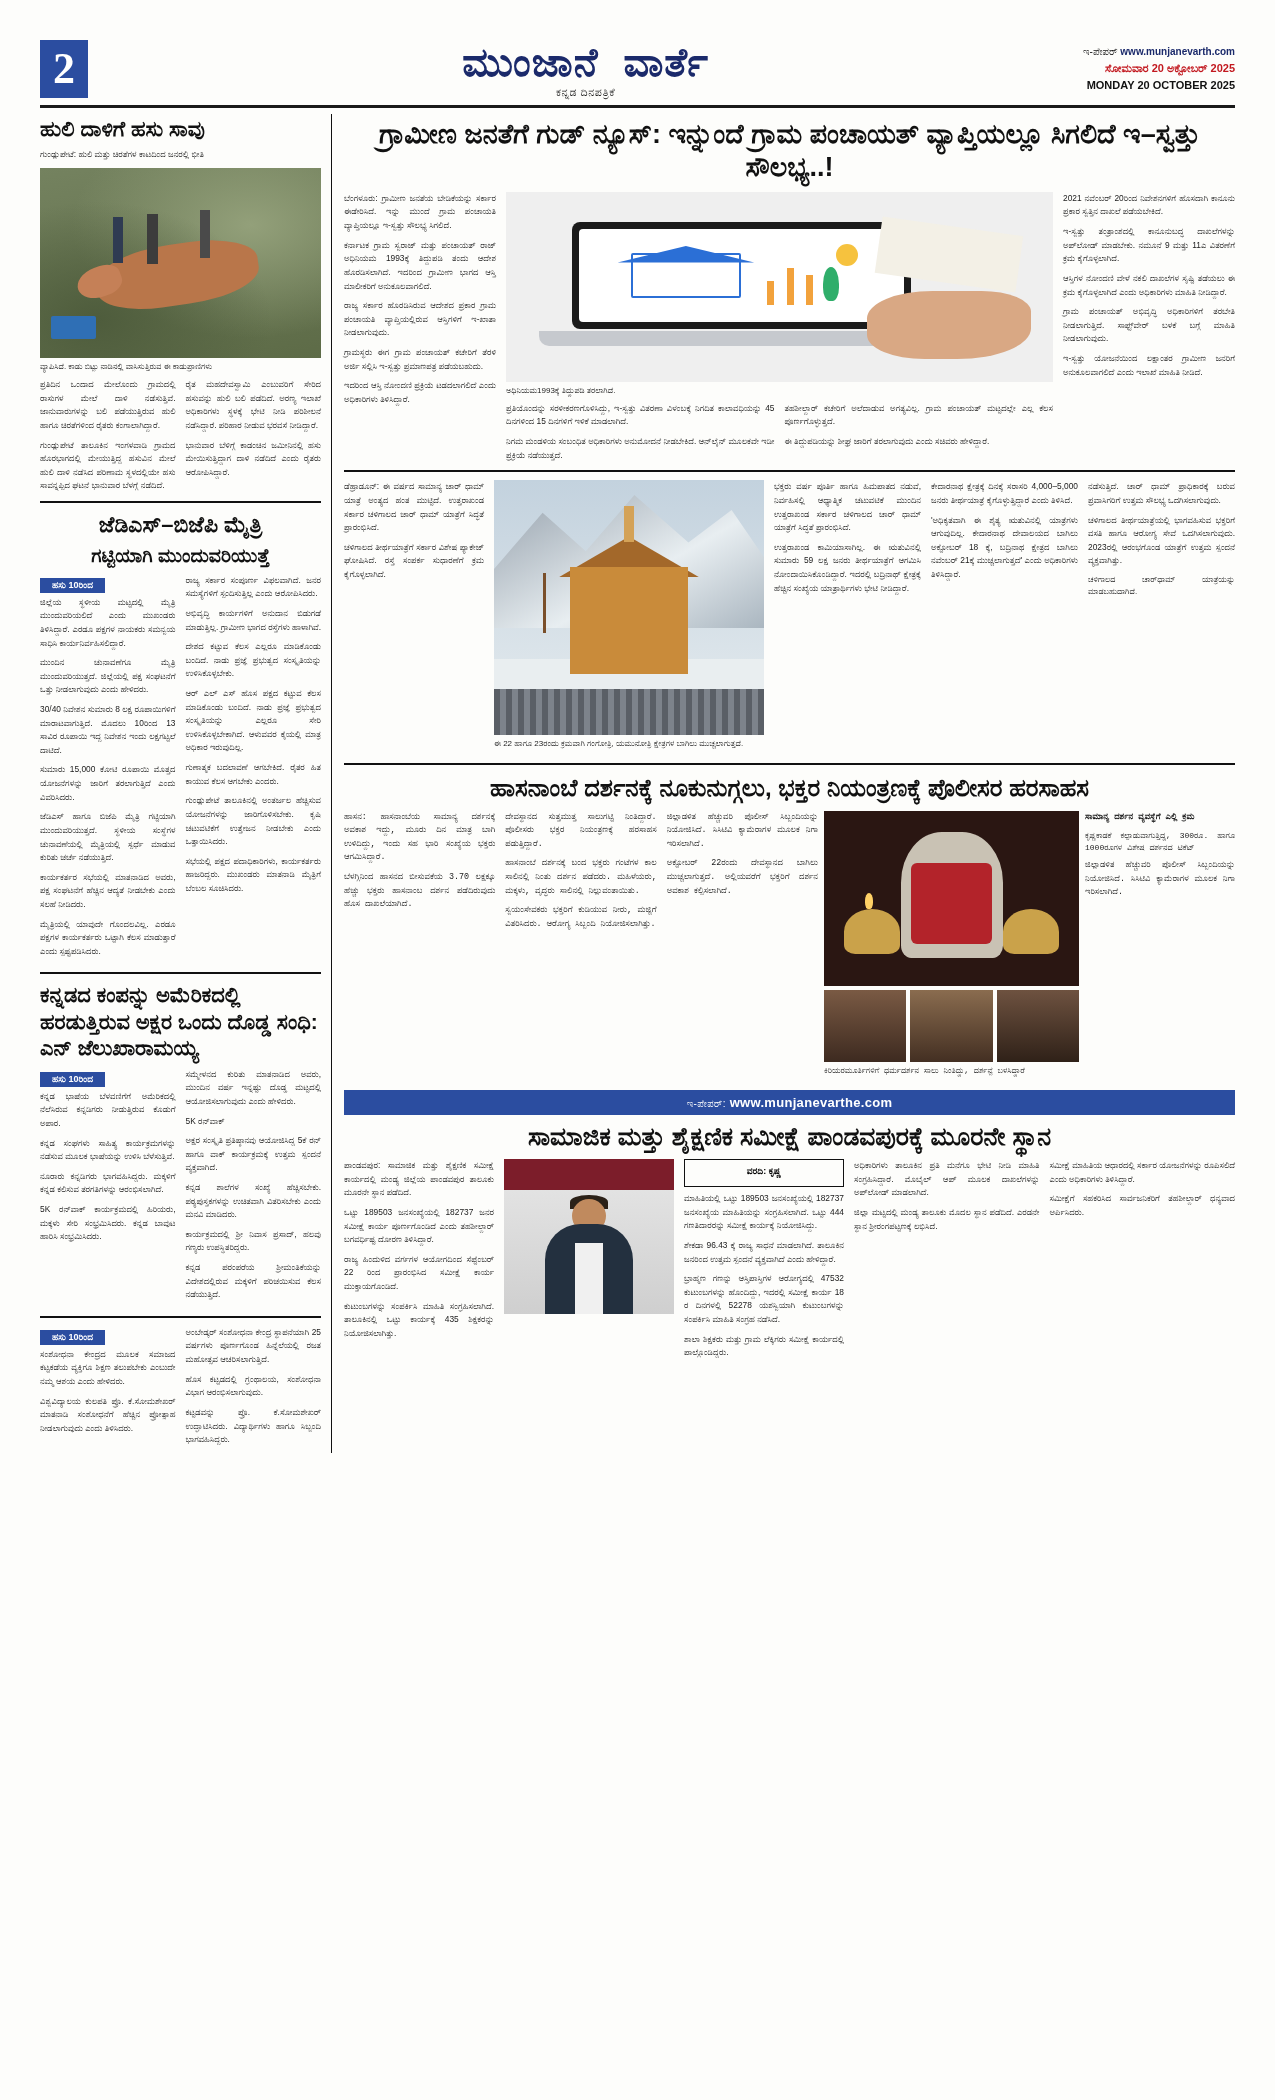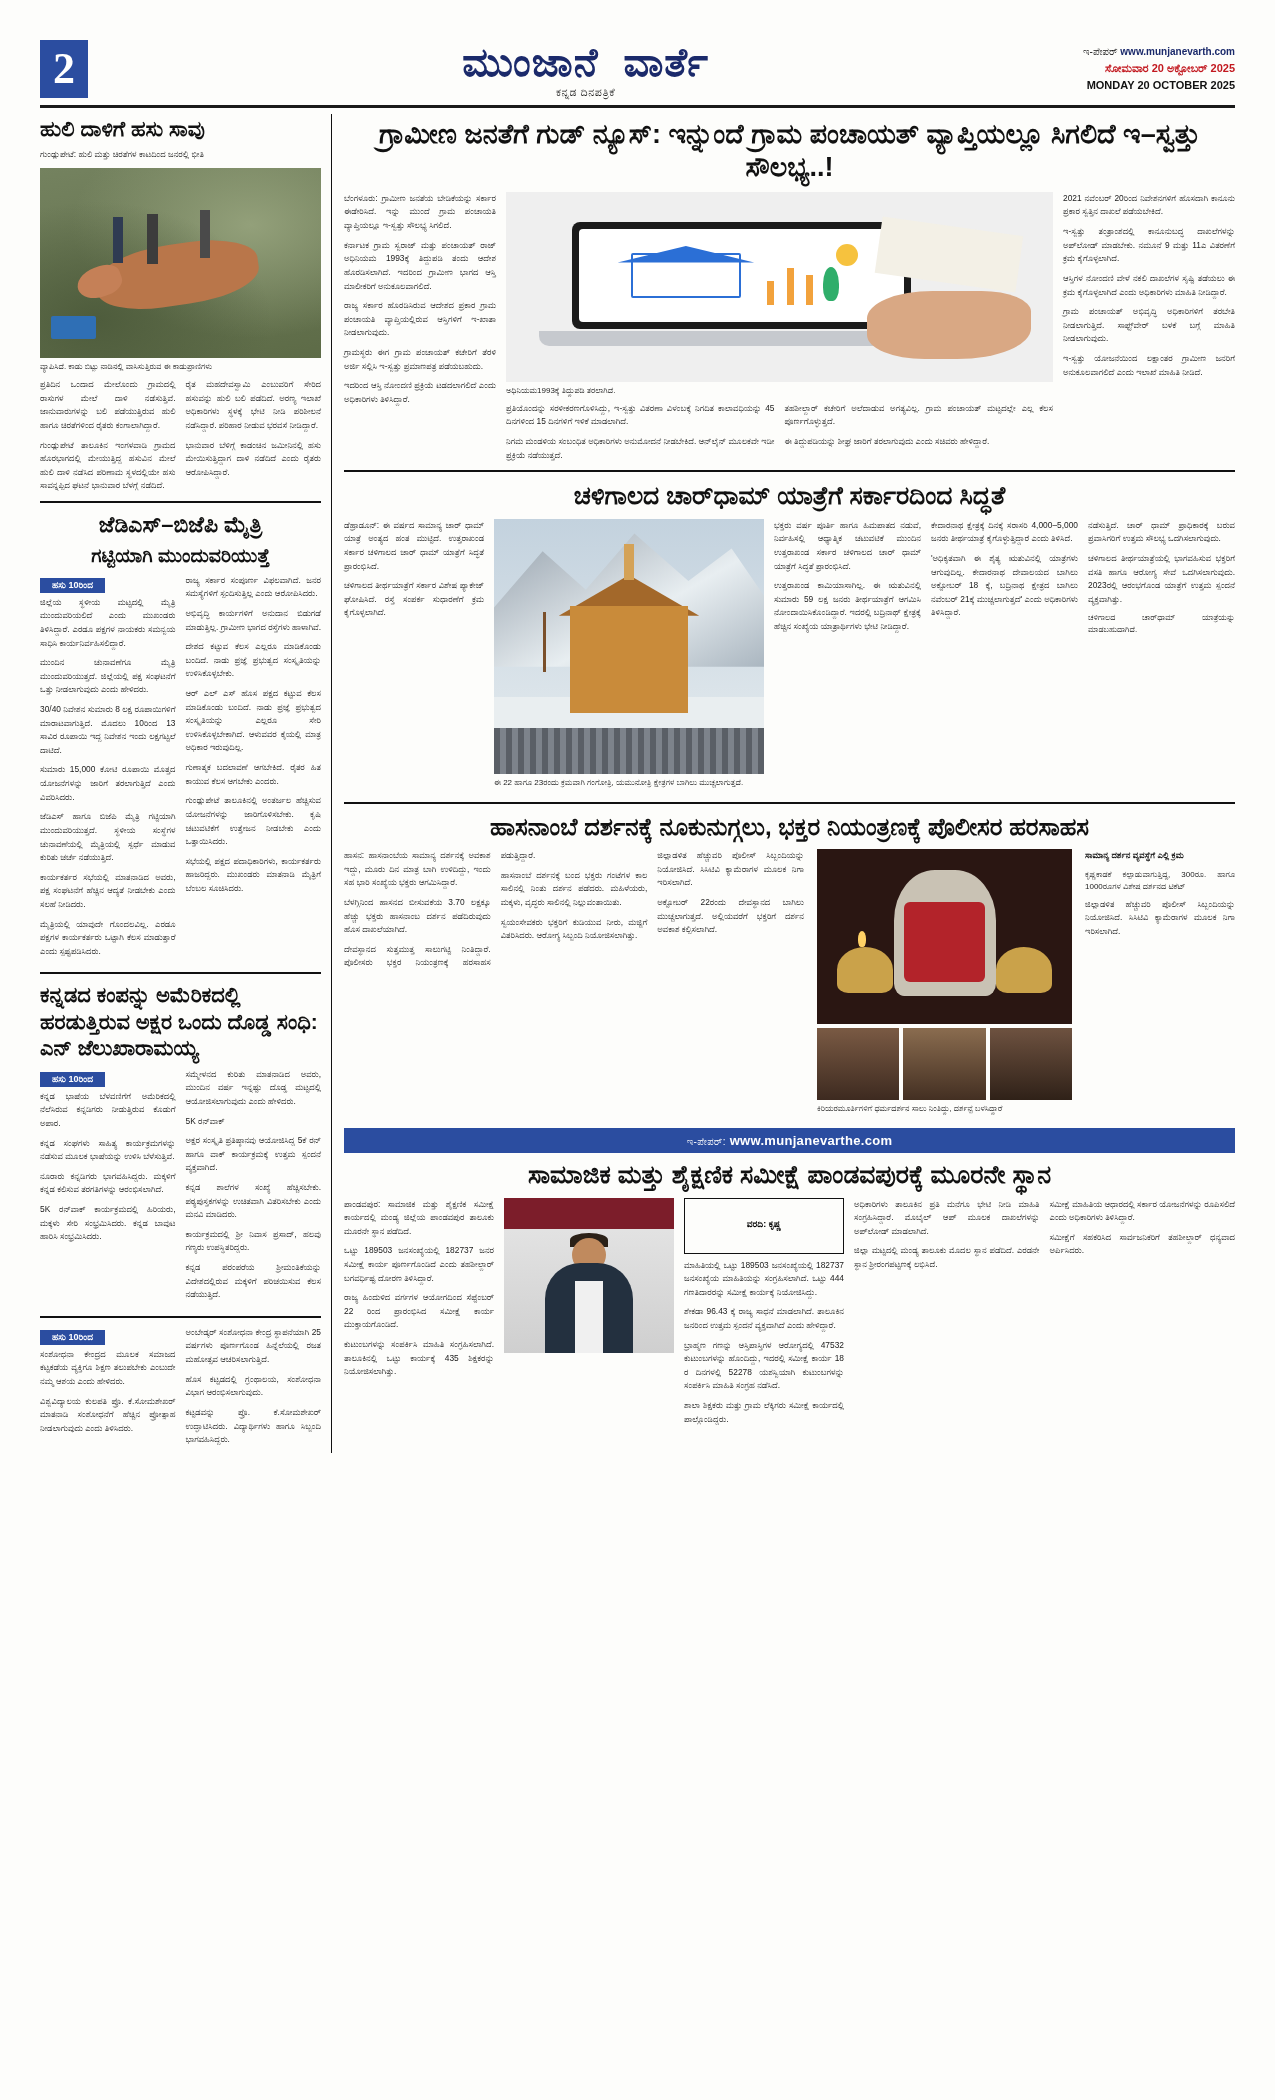--- a/index.html
+++ b/index.html
@@ -153,21 +153,21 @@
   .pp-face{position:absolute;left:40%;bottom:52%;width:20%;height:22%;background:#c08a5e;border-radius:50%;}
   .pp-hair{position:absolute;left:39%;bottom:68%;width:22%;height:9%;background:#2b2118;border-radius:50% 50% 0 0;}
 
   .web-strip {
     background:#2b4da0; color:#fff; text-align:center; font-size:13px;
     font-weight:bold; padding:5px 0; margin:8px 0 6px 0; letter-spacing:.3px;
   }
   .web-strip .pre { font-size:10px; font-weight:normal; }
 
   .boxed-quote {
-    border:1px solid #111; padding:20px 6px;
+    border:1px solid #111; padding:6px 6px;
   }
   .boxed-quote .qt { font-size:9px; font-weight:bold; text-align:center; margin-bottom:3px;}
 
   .twocolflex{display:flex; gap:10px;}
 </style>
 </head>
 <body>
 
 <div class="page">
 
@@ -328,21 +328,20 @@
             <p class="tx">ಆಸ್ತಿಗಳ ನೋಂದಣಿ ವೇಳೆ ನಕಲಿ ದಾಖಲೆಗಳ ಸೃಷ್ಟಿ ತಡೆಯಲು ಈ ಕ್ರಮ ಕೈಗೊಳ್ಳಲಾಗಿದೆ ಎಂದು ಅಧಿಕಾರಿಗಳು ಮಾಹಿತಿ ನೀಡಿದ್ದಾರೆ.</p>
             <p class="tx">ಗ್ರಾಮ ಪಂಚಾಯತ್ ಅಭಿವೃದ್ಧಿ ಅಧಿಕಾರಿಗಳಿಗೆ ತರಬೇತಿ ನೀಡಲಾಗುತ್ತಿದೆ. ಸಾಫ್ಟ್‌ವೇರ್ ಬಳಕೆ ಬಗ್ಗೆ ಮಾಹಿತಿ ನೀಡಲಾಗುವುದು.</p>
             <p class="tx">ಇ-ಸ್ವತ್ತು ಯೋಜನೆಯಿಂದ ಲಕ್ಷಾಂತರ ಗ್ರಾಮೀಣ ಜನರಿಗೆ ಅನುಕೂಲವಾಗಲಿದೆ ಎಂದು ಇಲಾಖೆ ಮಾಹಿತಿ ನೀಡಿದೆ.</p>
           </div>
         </div>
       </div>
 
       <div class="hl2"></div>
 
       <div>
-        <h1 class="head-xl" style="font-size:25px">ಚಳಿಗಾಲದ ಚಾರ್‌ಧಾಮ್ ಯಾತ್ರೆಗೆ ಸರ್ಕಾರದಿಂದ ಸಿದ್ಧತೆ</h1>
         <div style="display:flex; gap:10px;">
           <div style="width:140px">
             <p class="tx">ಡೆಹ್ರಾಡೂನ್: ಈ ವರ್ಷದ ಸಾಮಾನ್ಯ ಚಾರ್ ಧಾಮ್ ಯಾತ್ರೆ ಅಂತ್ಯದ ಹಂತ ಮುಟ್ಟಿದೆ. ಉತ್ತರಾಖಂಡ ಸರ್ಕಾರ ಚಳಿಗಾಲದ ಚಾರ್ ಧಾಮ್ ಯಾತ್ರೆಗೆ ಸಿದ್ಧತೆ ಪ್ರಾರಂಭಿಸಿದೆ.</p>
             <p class="tx">ಚಳಿಗಾಲದ ತೀರ್ಥಯಾತ್ರೆಗೆ ಸರ್ಕಾರ ವಿಶೇಷ ಪ್ಯಾಕೇಜ್ ಘೋಷಿಸಿದೆ. ರಸ್ತೆ ಸಂಪರ್ಕ ಸುಧಾರಣೆಗೆ ಕ್ರಮ ಕೈಗೊಳ್ಳಲಾಗಿದೆ.</p>
           </div>
           <div style="width:270px">
             <div class="ph ph-temple">
               <div class="tm">
                 <div class="tm-sky"></div>
                 <div class="tm-mount"></div>
@@ -367,21 +366,21 @@
               <p class="caption">ಚಳಿಗಾಲದ ಚಾರ್‌ಧಾಮ್ ಯಾತ್ರೆಯನ್ನು ಮಾಡಬಹುದಾಗಿದೆ.</p>
             </div>
           </div>
         </div>
       </div>
 
       <div class="hl2"></div>
 
       <div>
         <h1 class="head-xl" style="font-size:24px">ಹಾಸನಾಂಬೆ ದರ್ಶನಕ್ಕೆ ನೂಕುನುಗ್ಗಲು, ಭಕ್ತರ ನಿಯಂತ್ರಣಕ್ಕೆ ಪೊಲೀಸರ ಹರಸಾಹಸ</h1>
-        <div style="display:flex; gap:13px;">
+        <div style="display:flex; gap:6px;font-family:Liberation Mono, monospace;">
           <div style="flex:1">
             <div class="cols3">
               <p class="tx">ಹಾಸನ: ಹಾಸನಾಂಬೆಯ ಸಾಮಾನ್ಯ ದರ್ಶನಕ್ಕೆ ಅವಕಾಶ ಇದ್ದು, ಮೂರು ದಿನ ಮಾತ್ರ ಬಾಗಿ ಉಳಿದಿದ್ದು, ಇಂದು ಸಹ ಭಾರಿ ಸಂಖ್ಯೆಯ ಭಕ್ತರು ಆಗಮಿಸಿದ್ದಾರೆ.</p>
               <p class="tx">ಬೆಳಗ್ಗಿನಿಂದ ಹಾಸನದ ಬೀಸುವಕೆಯ 3.70 ಲಕ್ಷಕ್ಕೂ ಹೆಚ್ಚು ಭಕ್ತರು ಹಾಸನಾಂಬ ದರ್ಶನ ಪಡೆದಿರುವುದು ಹೊಸ ದಾಖಲೆಯಾಗಿದೆ.</p>
               <p class="tx">ದೇವಸ್ಥಾನದ ಸುತ್ತಮುತ್ತ ಸಾಲುಗಟ್ಟಿ ನಿಂತಿದ್ದಾರೆ. ಪೊಲೀಸರು ಭಕ್ತರ ನಿಯಂತ್ರಣಕ್ಕೆ ಹರಸಾಹಸ ಪಡುತ್ತಿದ್ದಾರೆ.</p>
               <p class="tx">ಹಾಸನಾಂಬೆ ದರ್ಶನಕ್ಕೆ ಬಂದ ಭಕ್ತರು ಗಂಟೆಗಳ ಕಾಲ ಸಾಲಿನಲ್ಲಿ ನಿಂತು ದರ್ಶನ ಪಡೆದರು. ಮಹಿಳೆಯರು, ಮಕ್ಕಳು, ವೃದ್ಧರು ಸಾಲಿನಲ್ಲಿ ನಿಲ್ಲುವಂತಾಯಿತು.</p>
               <p class="tx">ಸ್ವಯಂಸೇವಕರು ಭಕ್ತರಿಗೆ ಕುಡಿಯುವ ನೀರು, ಮಜ್ಜಿಗೆ ವಿತರಿಸಿದರು. ಆರೋಗ್ಯ ಸಿಬ್ಬಂದಿ ನಿಯೋಜಿಸಲಾಗಿತ್ತು.</p>
               <p class="tx">ಜಿಲ್ಲಾಡಳಿತ ಹೆಚ್ಚುವರಿ ಪೊಲೀಸ್ ಸಿಬ್ಬಂದಿಯನ್ನು ನಿಯೋಜಿಸಿದೆ. ಸಿಸಿಟಿವಿ ಕ್ಯಾಮೆರಾಗಳ ಮೂಲಕ ನಿಗಾ ಇರಿಸಲಾಗಿದೆ.</p>
               <p class="tx">ಅಕ್ಟೋಬರ್ 22ರಂದು ದೇವಸ್ಥಾನದ ಬಾಗಿಲು ಮುಚ್ಚಲಾಗುತ್ತದೆ. ಅಲ್ಲಿಯವರೆಗೆ ಭಕ್ತರಿಗೆ ದರ್ಶನ ಅವಕಾಶ ಕಲ್ಪಿಸಲಾಗಿದೆ.</p>
             </div>

